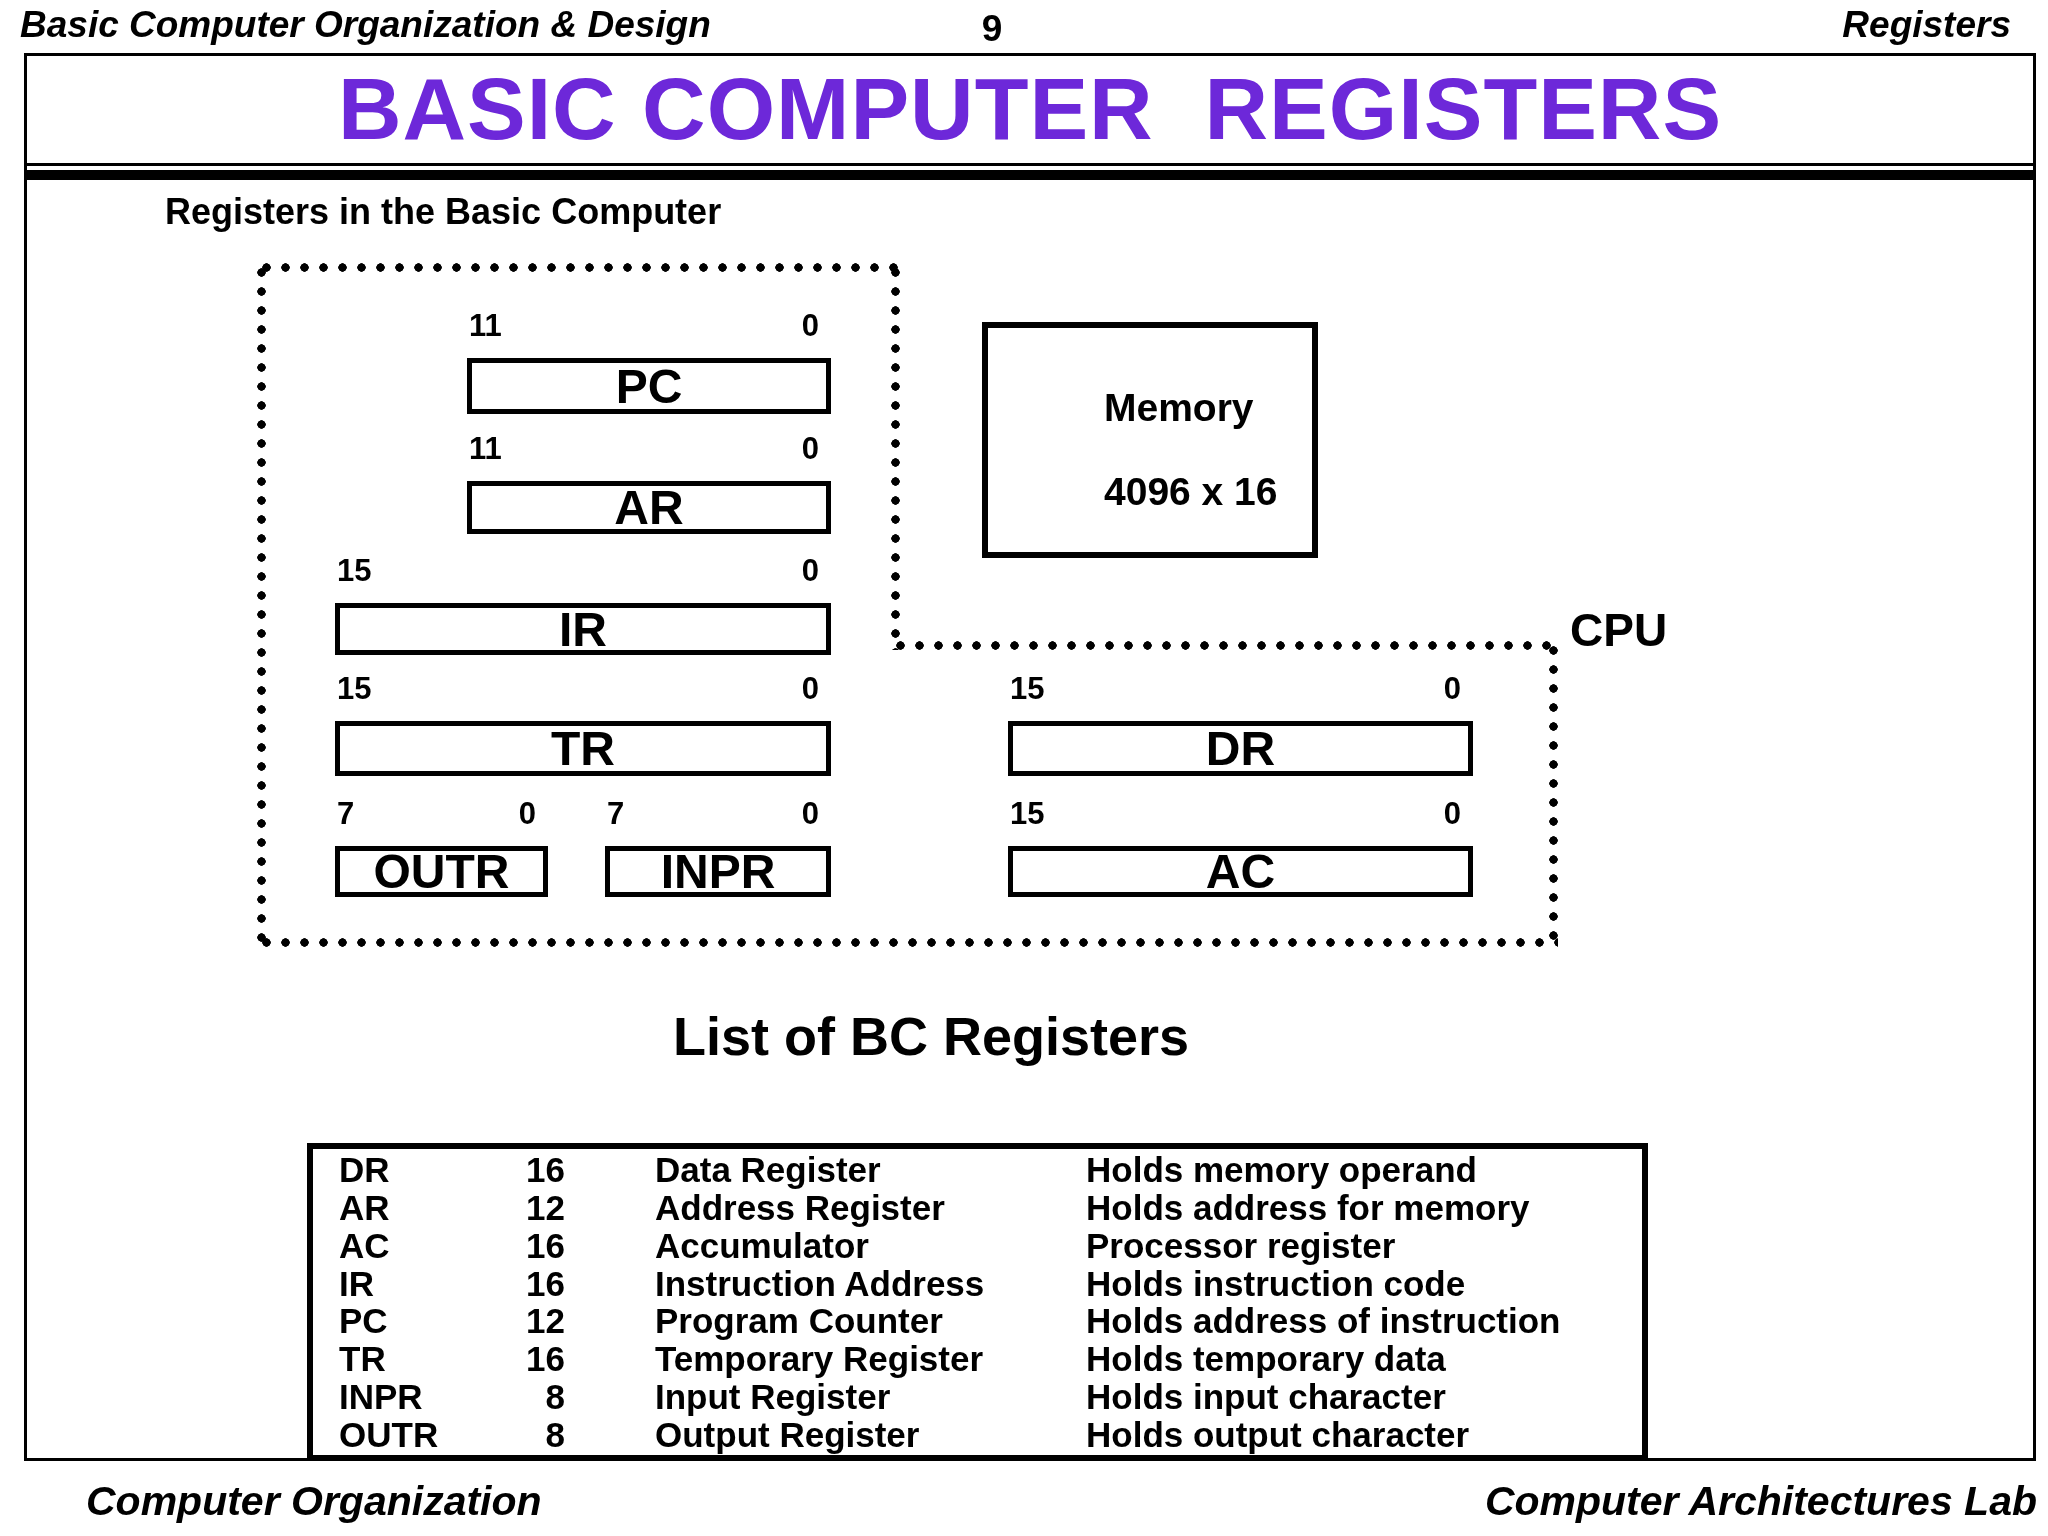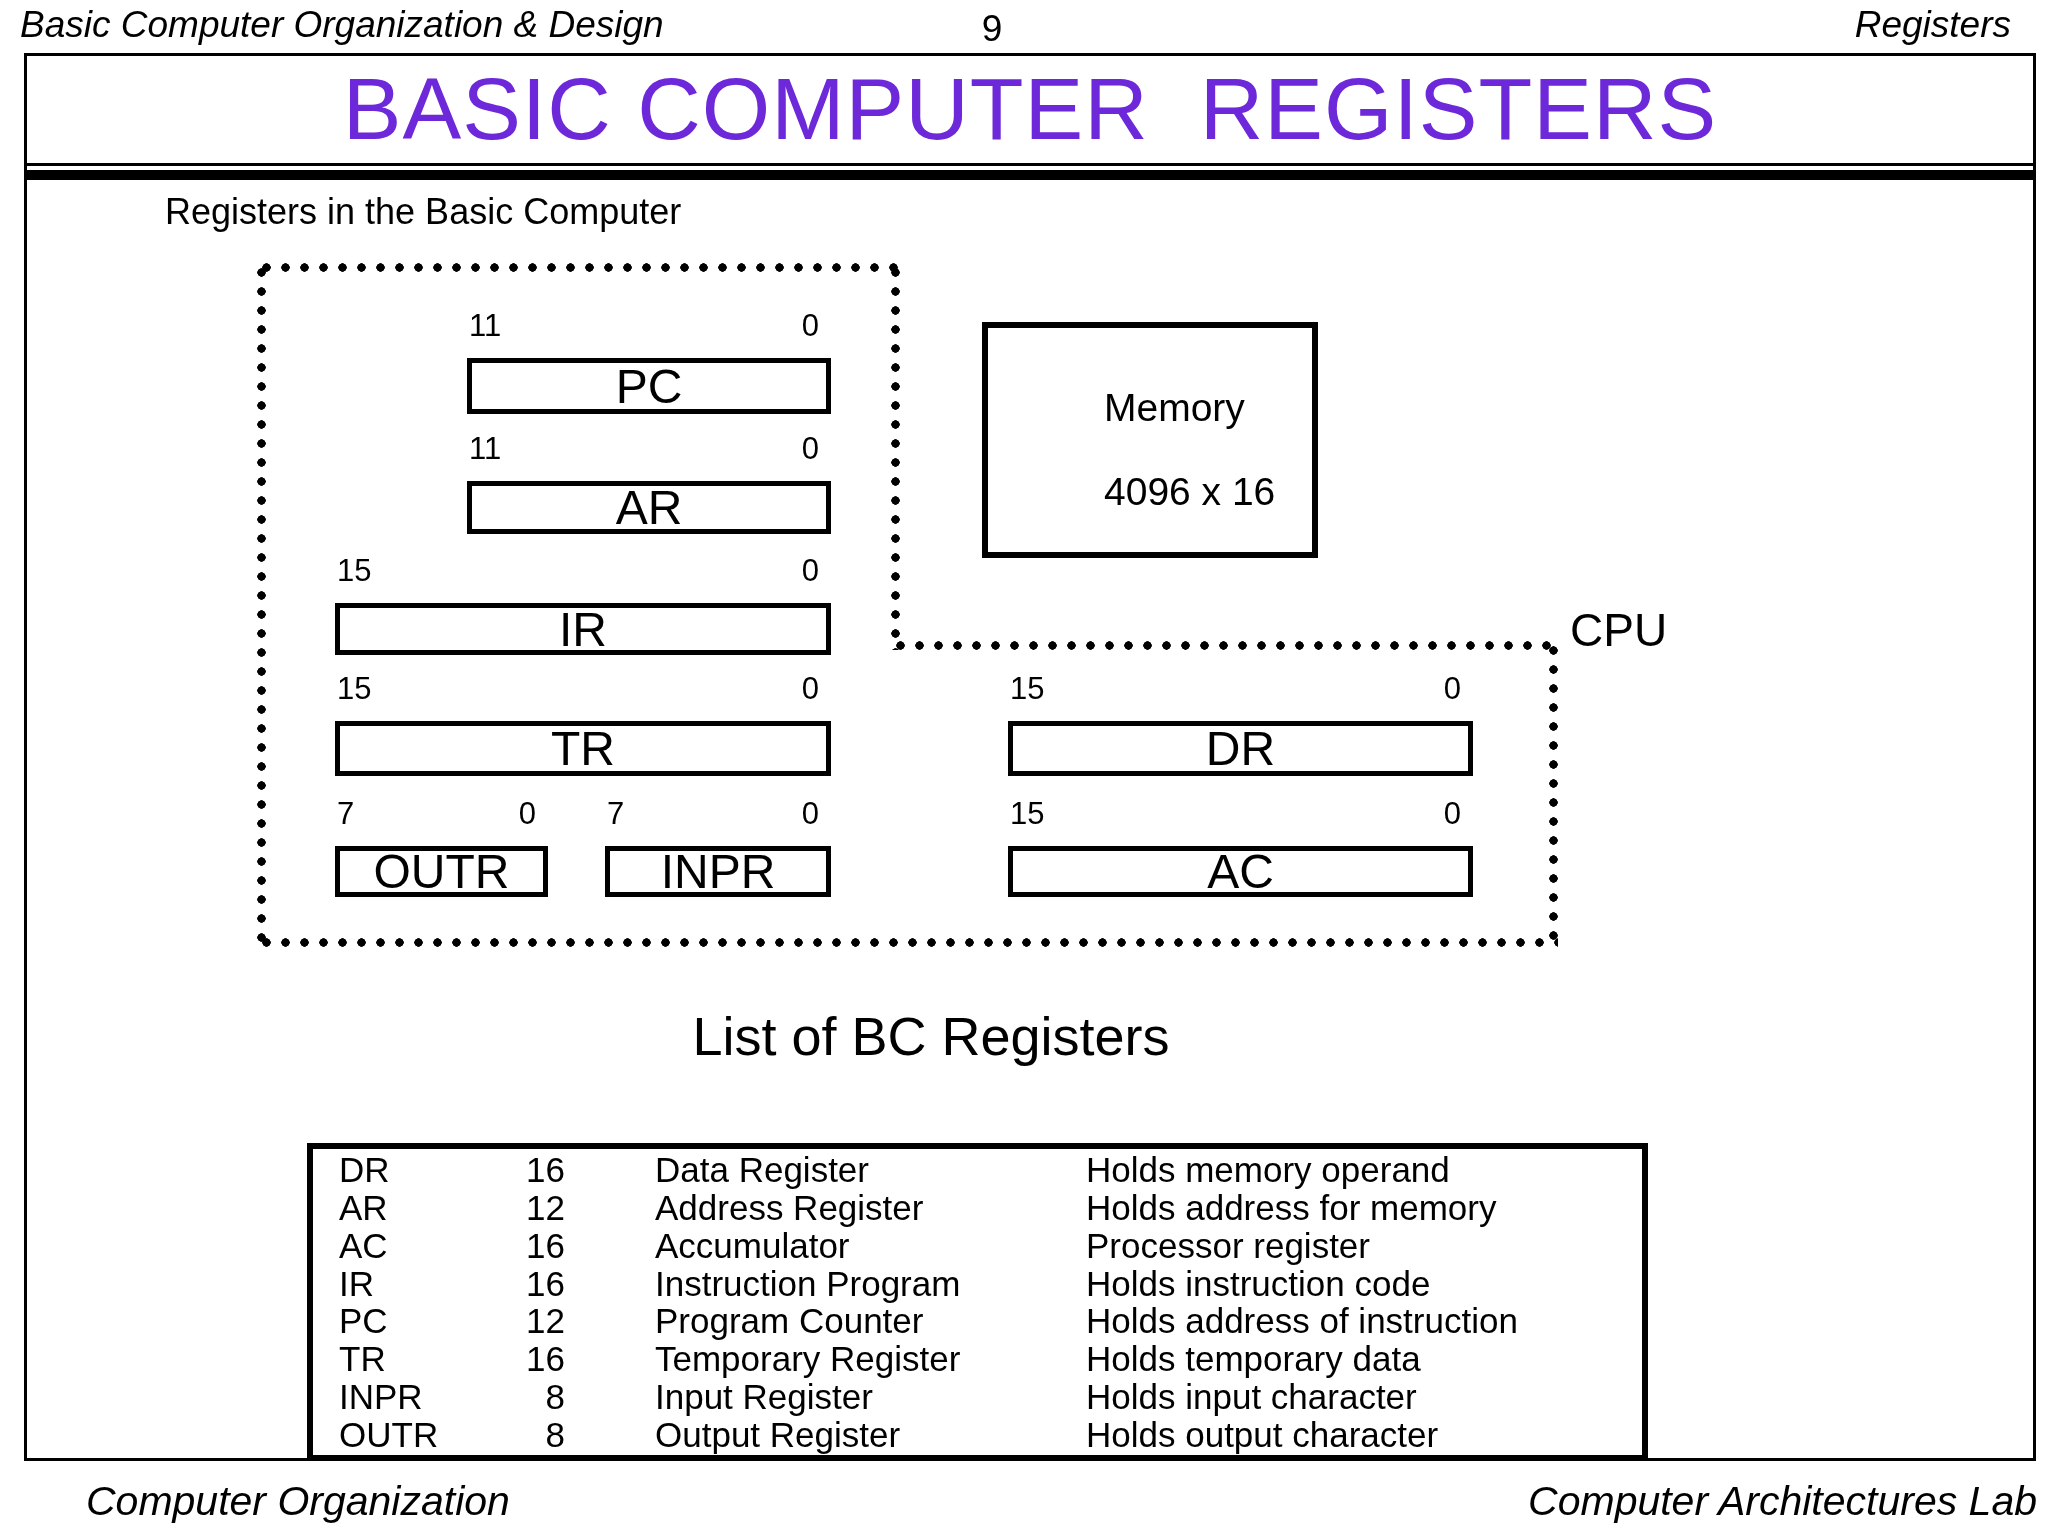--- a/index.html
+++ b/index.html
@@ -1,18 +1,18 @@
 <!DOCTYPE html>
 <html><head>
 <meta charset="utf-8">
 <style>
   html,body { margin:0; padding:0; background:#ffffff; }
   .slide {
     position:relative; width:2048px; height:1536px; background:#ffffff;
-    font-family:"Liberation Sans", sans-serif; font-weight:normal; color:#000;
+    font-family:"Liberation Sans", sans-serif; font-weight:bold; color:#000;
     overflow:hidden;
   }
   .abs { position:absolute; }
 
   
   .hdr-left  { left:20px; top:4px; font-size:37px; font-style:italic; white-space:nowrap; }
   .hdr-page  { left:992px; top:8px; transform:translateX(-50%); font-size:37px; }
   .hdr-right { right:37px; top:4px; font-size:37px; font-style:italic; white-space:nowrap; }
 
   
@@ -197,21 +197,21 @@
     </div>
     <div class="trow">
       <span class="c1">AC</span>
       <span class="c2">16</span>
       <span class="c3">Accumulator</span>
       <span class="c4">Processor register</span>
     </div>
     <div class="trow">
       <span class="c1">IR</span>
       <span class="c2">16</span>
-      <span class="c3">Instruction Program</span>
+      <span class="c3">Instruction Address</span>
       <span class="c4">Holds instruction code</span>
     </div>
     <div class="trow">
       <span class="c1">PC</span>
       <span class="c2">12</span>
       <span class="c3">Program Counter</span>
       <span class="c4">Holds address of instruction</span>
     </div>
     <div class="trow">
       <span class="c1">TR</span>

